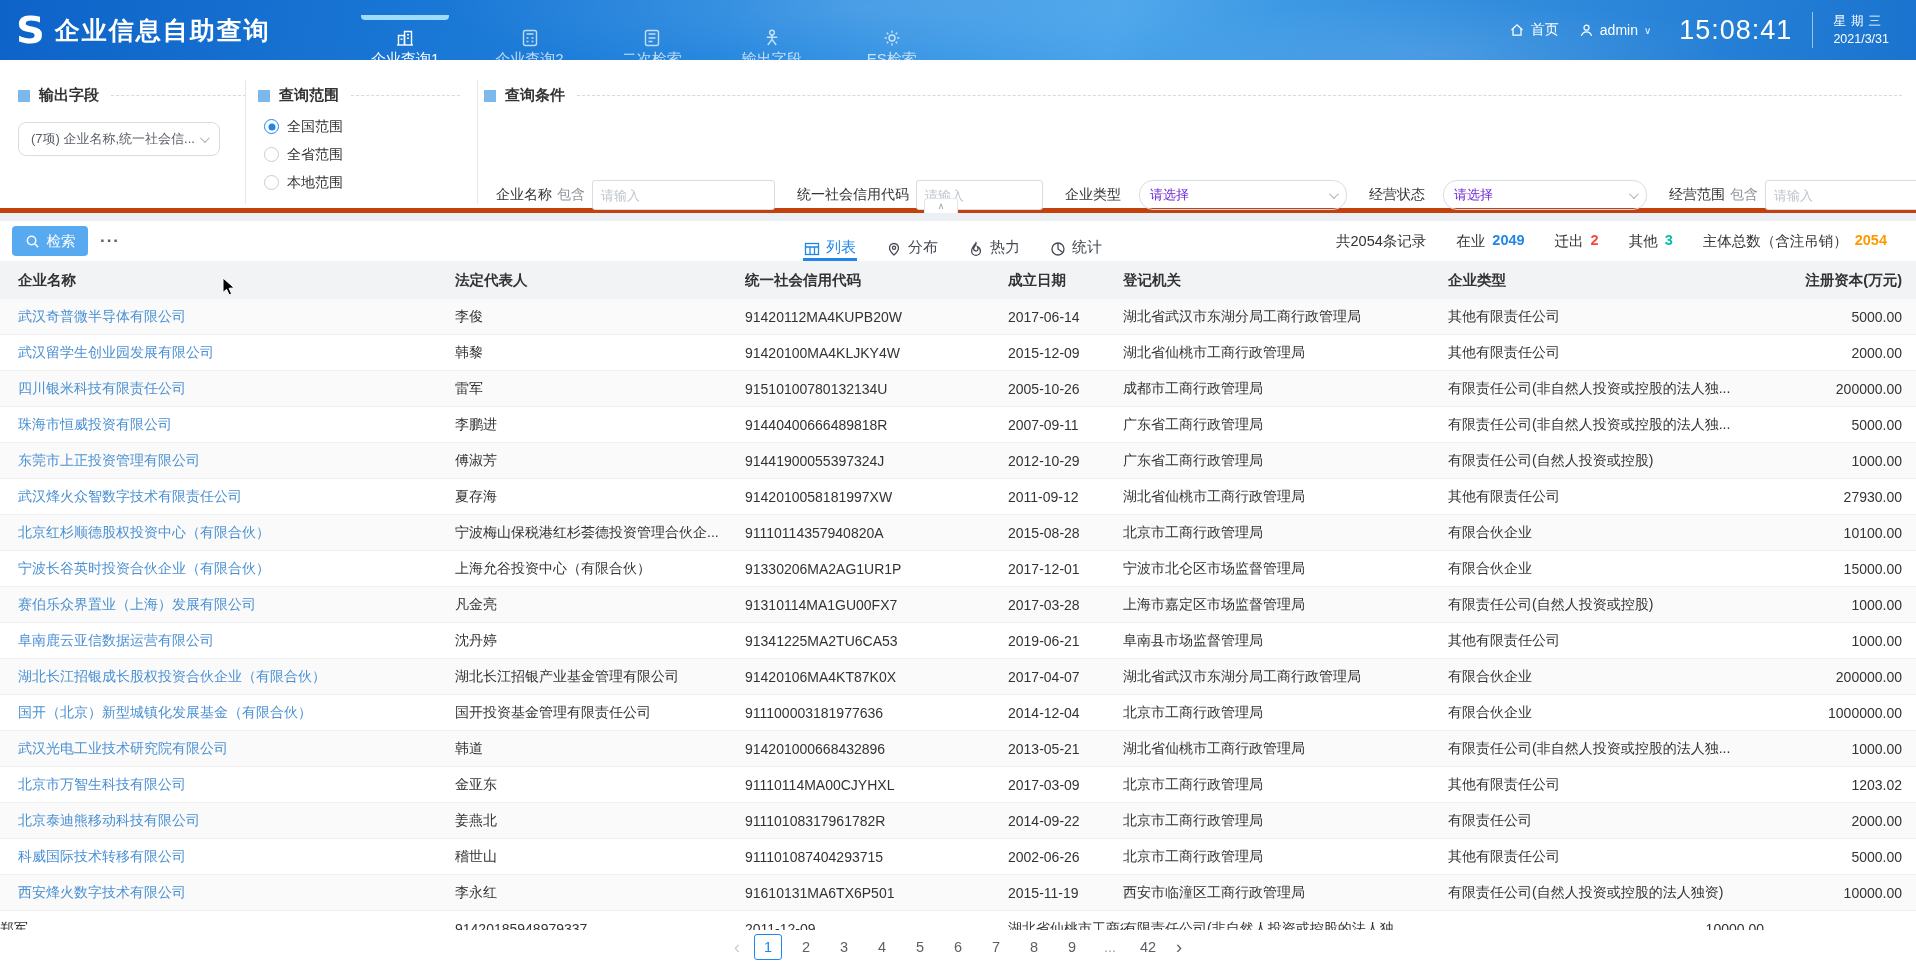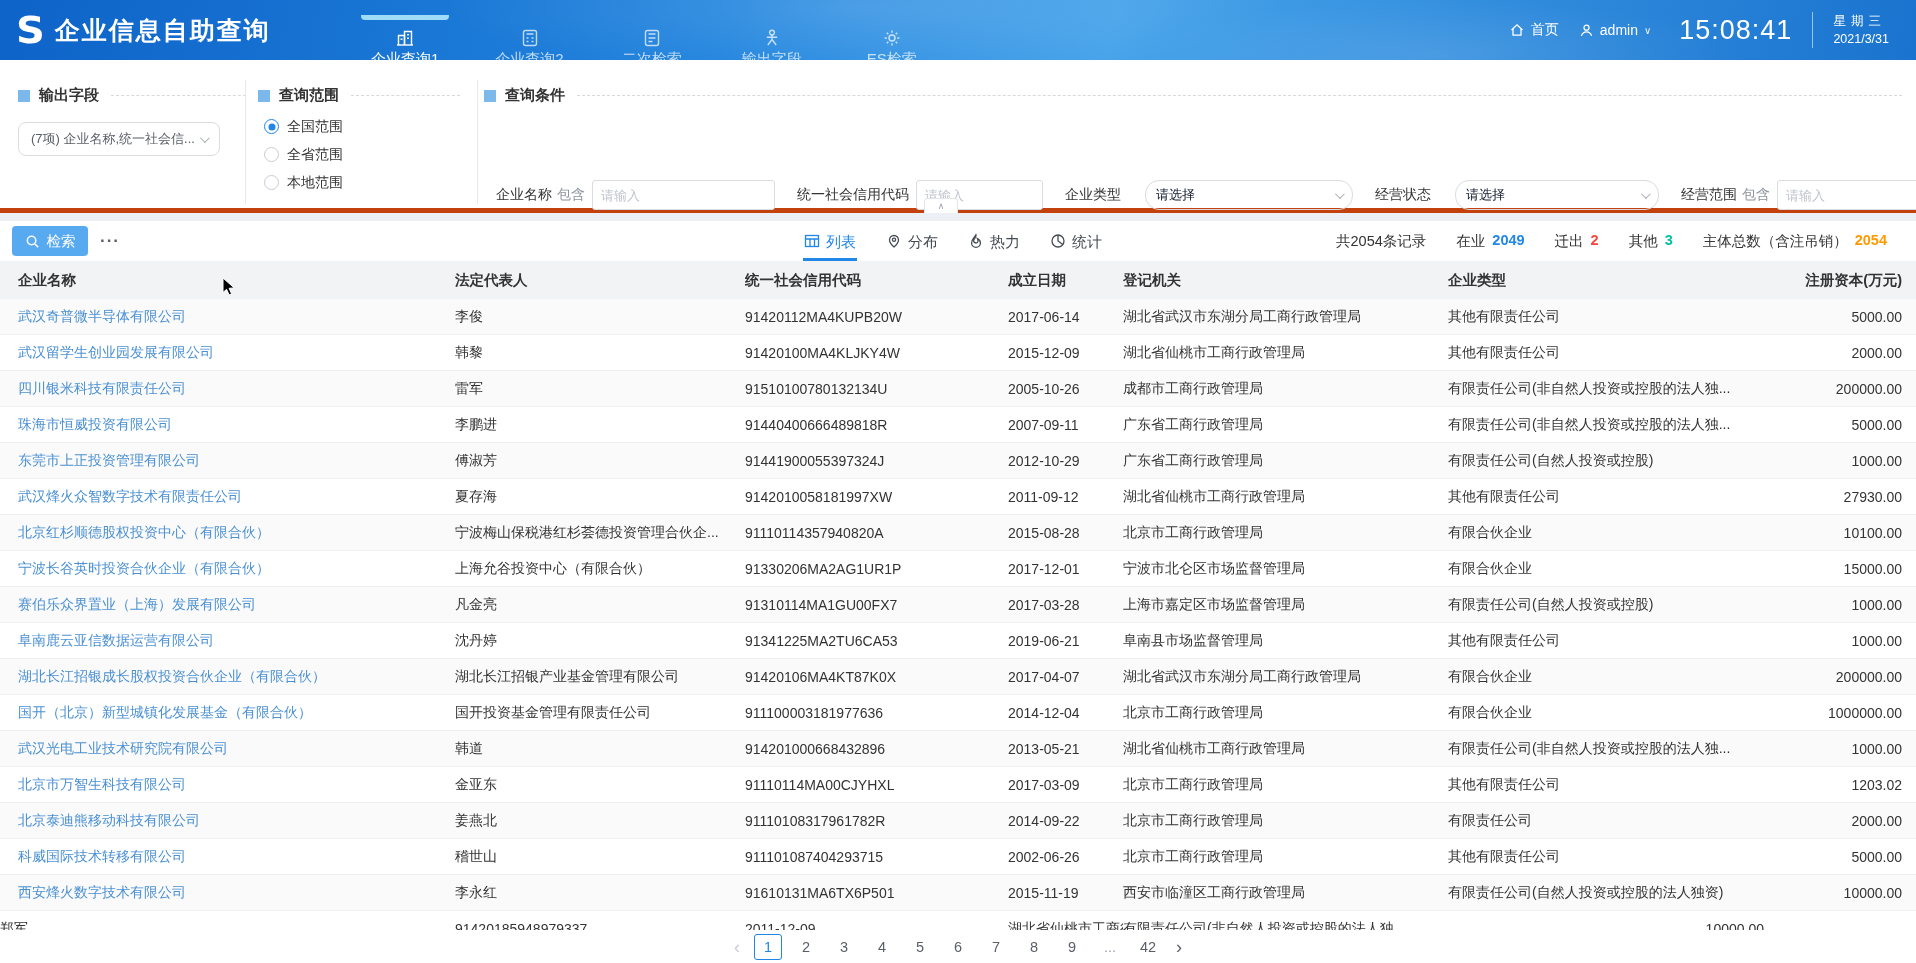--- a/index.html
+++ b/index.html
@@ -55,37 +55,37 @@
   .radio.checked::after{content:'';position:absolute;left:50%;top:50%;transform:translate(-50%,-50%);
     width:7px;height:7px;border-radius:50%;background:var(--accent);}
   .cond-row{position:absolute;display:flex;align-items:center;}
   .cond-row1{left:496px;top:120px;}
   .cond-row2{left:496px;top:157px;}
   .flabel{font-size:14px;color:#333;white-space:nowrap;}
   .flabel.light{color:#8f949c;margin-left:5px;}
   .finput{height:30px;border:1px solid #d9dce1;border-radius:3px;padding:0 8px;font-size:13px;color:#333;outline:none;margin-left:7px;}
   .finput::placeholder{color:#bfc4cc;}
   .fselect{height:30px;border:1px solid #d9dce1;border-radius:14px;display:flex;align-items:center;
-    padding:0 10px;font-size:13px;color:#0f172a;margin-left:24px;cursor:pointer;}
+    padding:0 10px;font-size:13px;color:#6d28d9;margin-left:18px;cursor:pointer;}
   .fselect .txt{flex:1;}
   .gap{width:22px;flex:none;}
   .range-sep{margin:0 9px;color:#8f949c;}
   .blue-link{display:flex;align-items:center;gap:5px;color:#2d8cf0;font-size:14px;cursor:pointer;margin-left:26px;white-space:nowrap;}
   .plus-glyph{font-size:15px;font-weight:bold;}
   .collapse-tab{position:absolute;left:924px;top:198px;width:34px;height:15px;background:#fff;border:1px solid #e2e5e9;border-bottom:none;
     border-radius:4px 4px 0 0;display:flex;align-items:center;justify-content:center;font-size:9px;color:#98a1ab;cursor:pointer;}
   .band{position:absolute;top:213px;left:0;width:1916px;height:8px;background:#eceff3;}
   
   .toolbar{position:absolute;top:221px;left:0;width:1916px;height:40px;background:#fff;}
   .search-btn{position:absolute;left:12px;top:5px;height:30px;width:76px;background:#57a9f0;border-radius:4px;
     display:flex;align-items:center;justify-content:center;gap:7px;color:#fff;font-size:14.5px;cursor:pointer;}
   .more-btn{position:absolute;left:100px;top:5px;height:30px;display:flex;align-items:center;font-size:17px;font-weight:bold;
     color:#5a5e66;letter-spacing:1px;cursor:pointer;}
   .tabs{position:absolute;left:803px;top:0;height:40px;display:flex;gap:28px;}
-  .tab{position:relative;display:flex;align-items:flex-start;gap:6px;font-size:15px;color:#454a52;cursor:pointer;padding:12px 1px;}
+  .tab{position:relative;display:flex;align-items:flex-end;gap:6px;font-size:15px;color:#454a52;cursor:pointer;padding:4px 1px;}
   .tab.active{color:var(--accent);}
   .tab.active::after{content:'';position:absolute;left:0;right:0;bottom:0;height:3px;background:var(--accent);}
   .stats{position:absolute;right:29px;top:0;height:40px;display:flex;align-items:center;gap:30px;font-size:14.5px;color:#333;white-space:nowrap;}
   .stat{display:flex;align-items:flex-start;gap:7px;}
   .stat b{font-weight:bold;}
   .v-blue{color:var(--accent);} .v-red{color:var(--red);} .v-teal{color:var(--teal);} .v-orange{color:var(--orange);}
   
   .grid-cols{display:grid;grid-template-columns:455px 290px 263px 115px 325px 330px 1fr;align-items:center;}
   .thead{position:absolute;top:261px;left:0;width:1916px;height:38px;background:#f2f3f5;
     font-size:14.5px;color:#333;font-weight:bold;}

